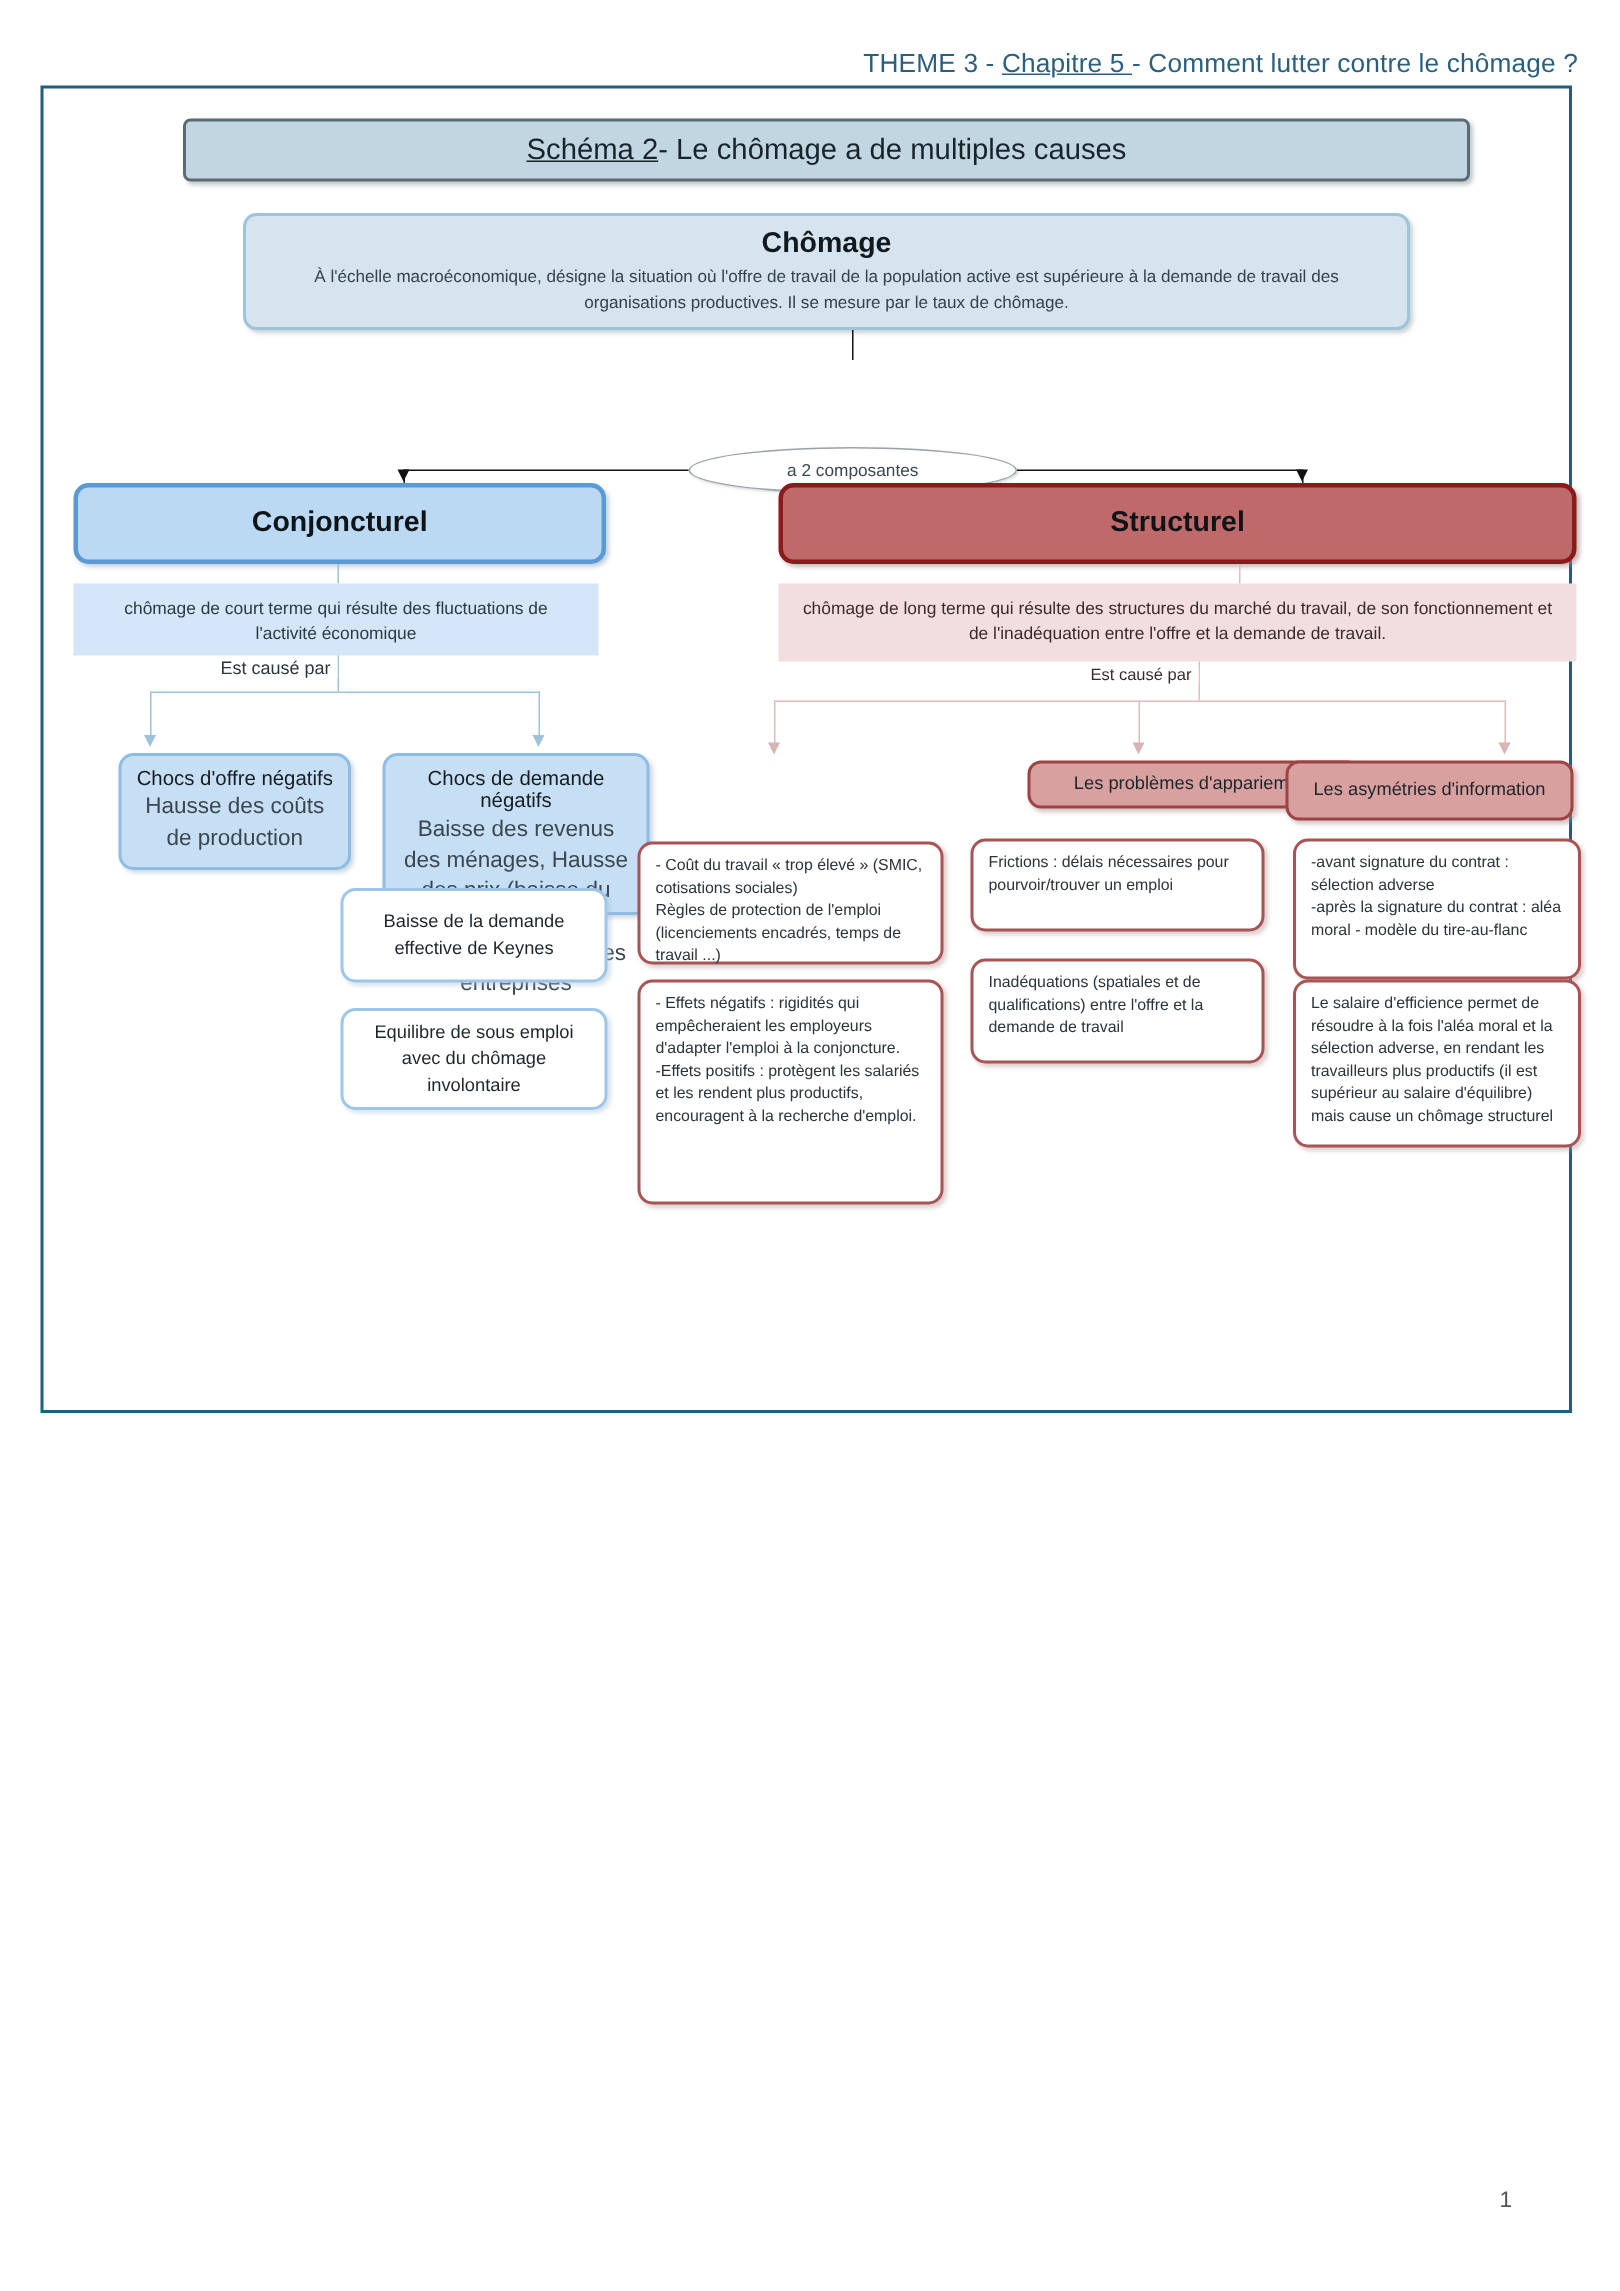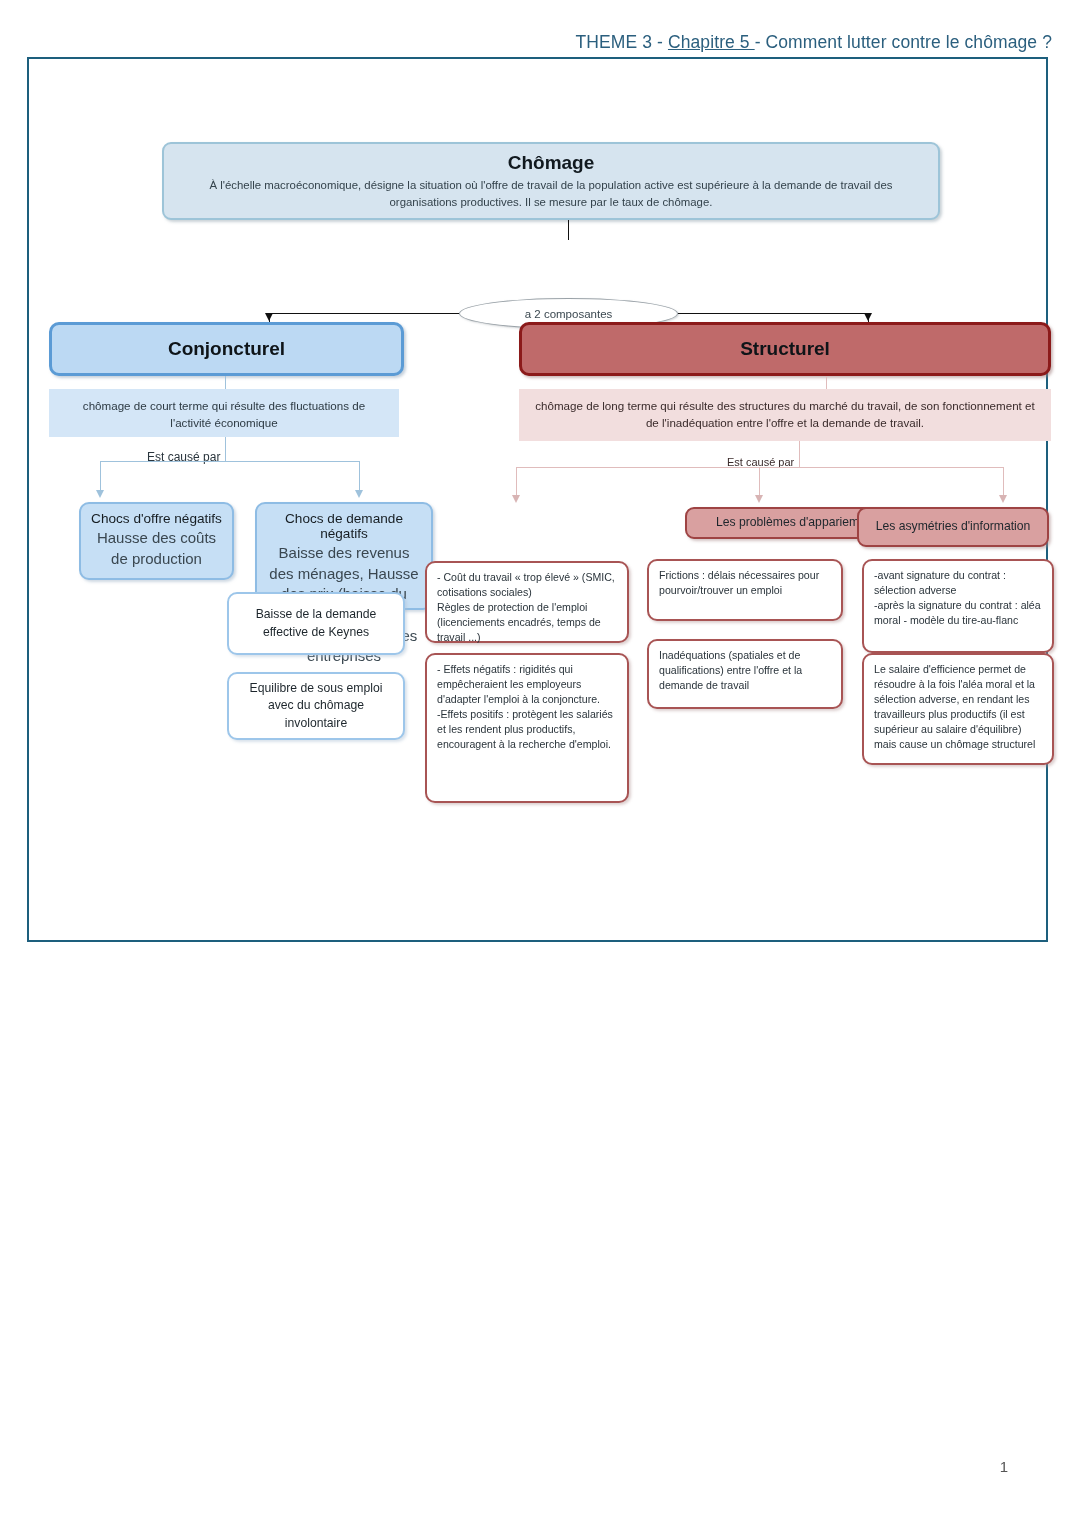--- a/index.html
+++ b/index.html
@@ -168,21 +168,21 @@
     background: #f2dede;
     color: #3a2b2b;
   }
 
   
   .caused-by {
     position: absolute;
     font-size: 12px;
     color: #2a353d;
     background: #ffffff;
-    padding: 12px 5px;
+    padding: 0 5px;
     white-space: nowrap;
   }
   #caused-by-left  { left: 113px; top: 379px; }
   #caused-by-right { left: 693px; top: 385px; color: #3a2b2b; font-size: 11px; }
 
   
   .card {
     position: absolute;
     box-sizing: border-box;
     border-radius: 10px;
@@ -254,20 +254,24 @@
 </style>
 </head>
 <body>
 
 <div id="doc-header">
   <span>THEME 3 - </span><span class="underlined">Chapitre 5 </span><span>- Comment lutter contre le chômage ?</span>
 </div>
 
 <div id="schema-frame">
 
+  <div id="schema-title">
+    <span class="u">Schéma 2 </span>
+      <span> -  Le chômage a de multiples causes</span>
+  </div>
 
   <div id="chomage-box">
     <div class="bx-title">Chômage</div>
     <div class="bx-def">À l'échelle macroéconomique, désigne la situation où l'offre de travail de la population active est supérieure à la demande de travail des organisations productives. Il se mesure par le taux de chômage.</div>
   </div>
 
   <div class="ln ln-v" style="left:539px; top:161px; height:20px;"></div>
 
   <div id="composantes-ellipse">
     <span>a 2 composantes</span>

